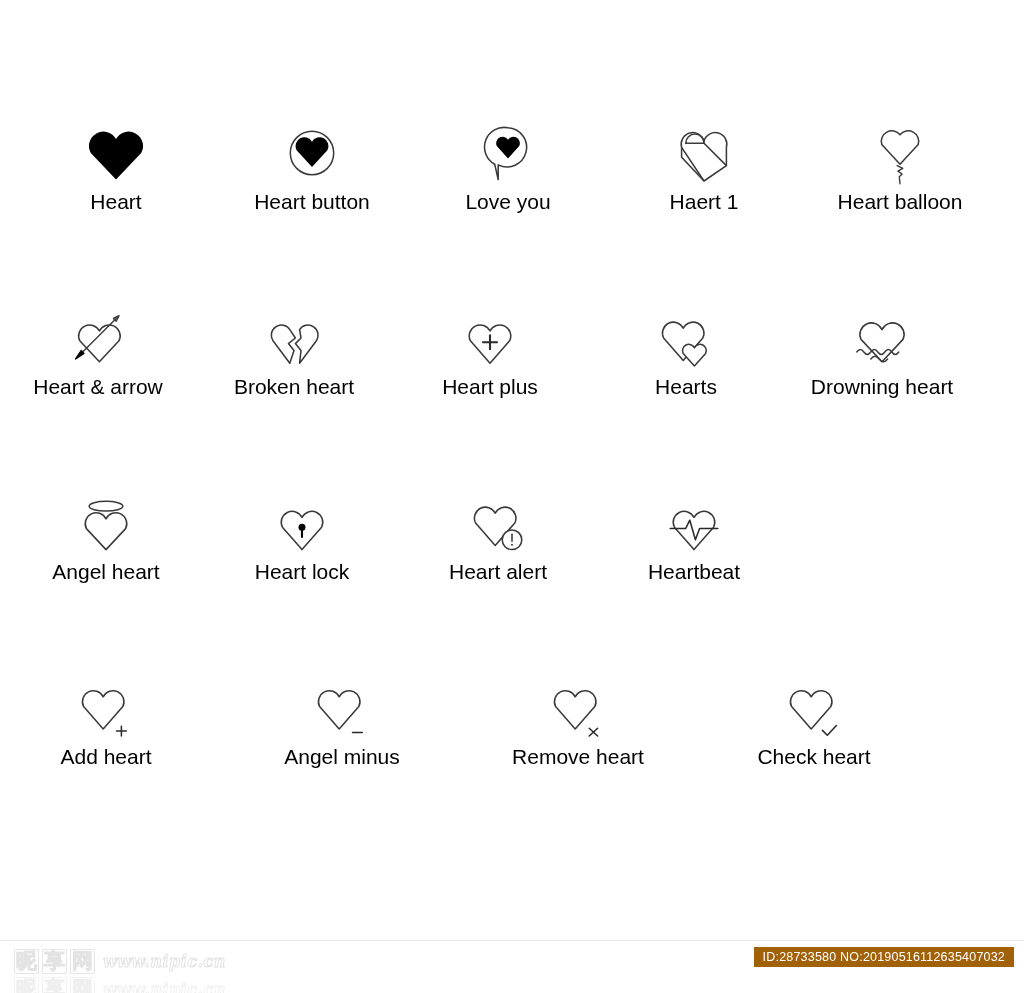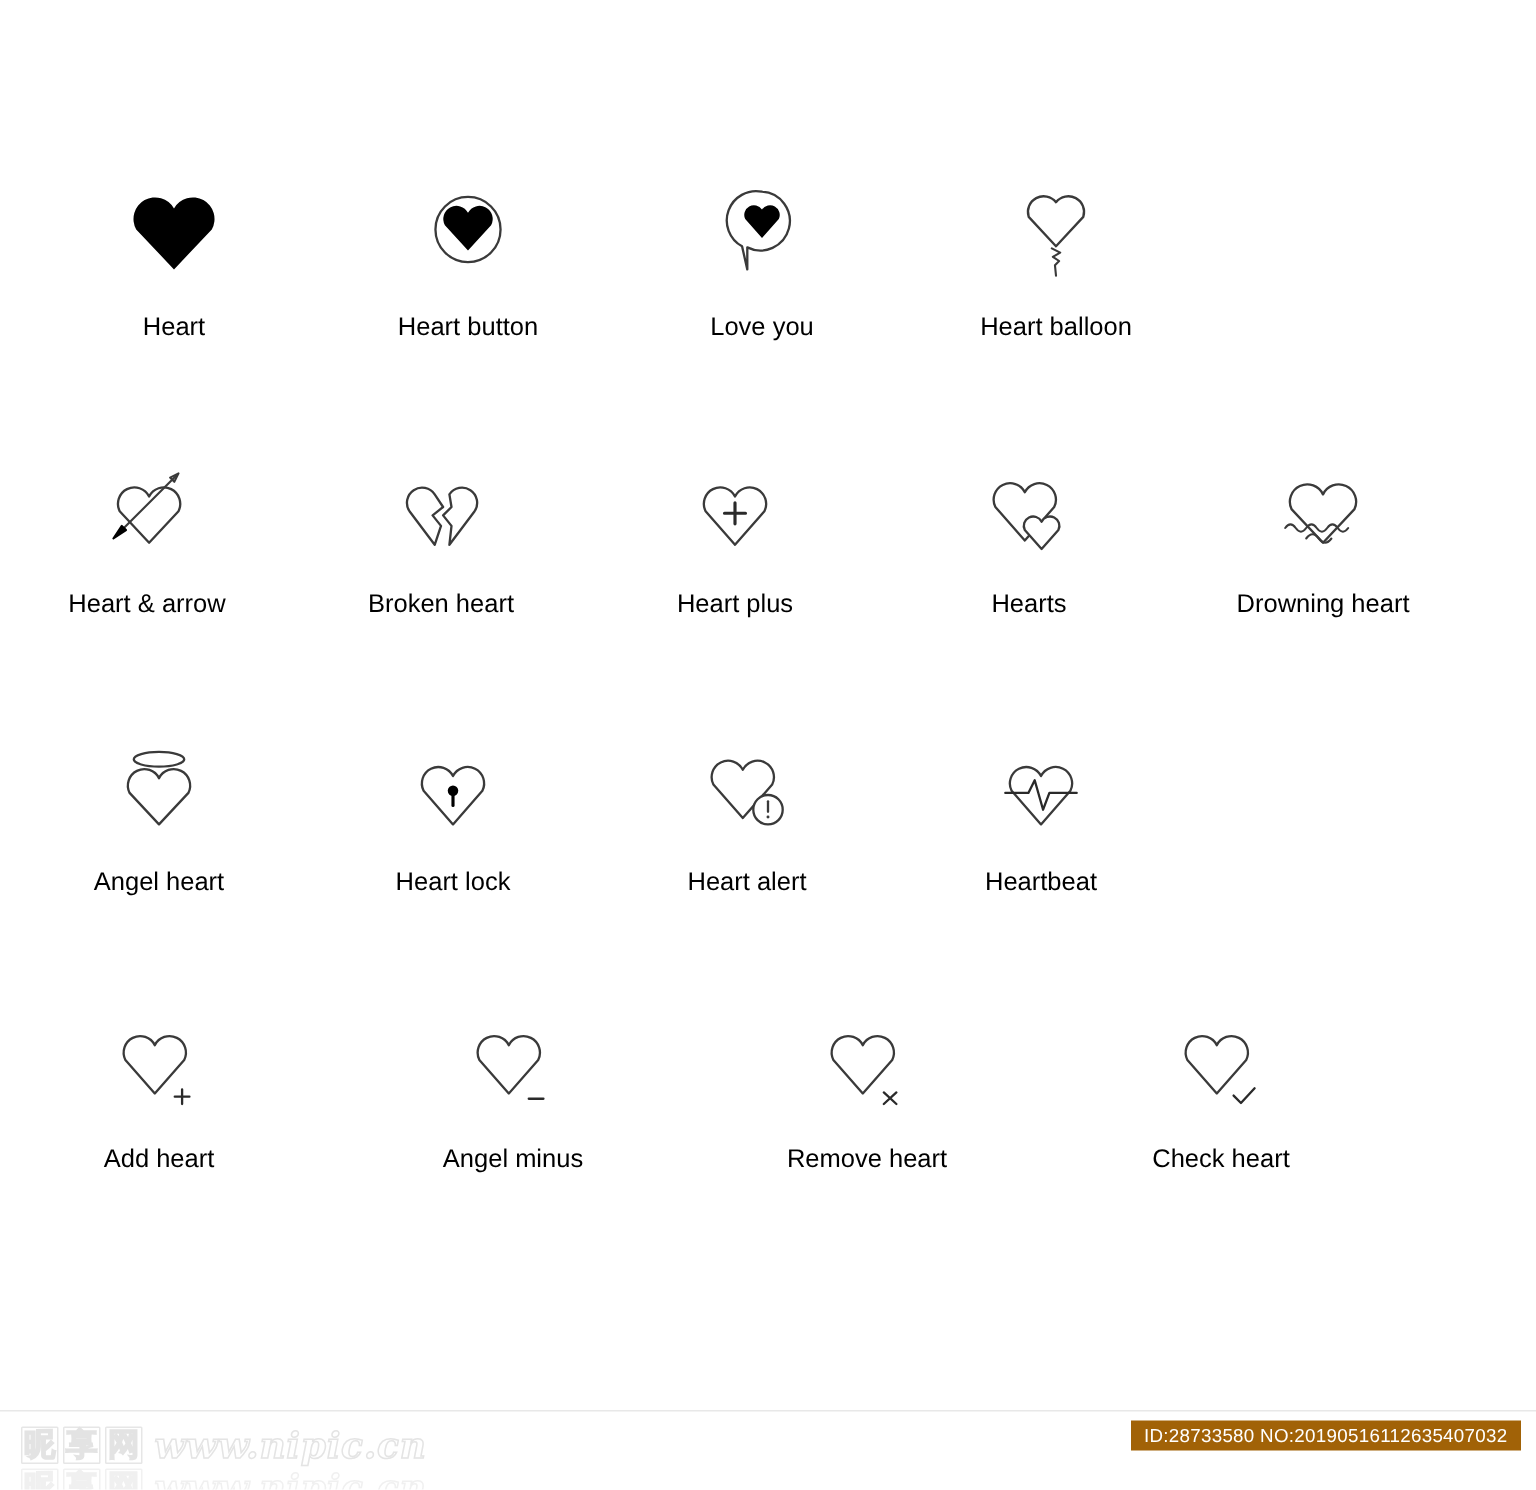--- a/index.html
+++ b/index.html
@@ -41,22 +41,22 @@
   .row-4 { padding-left: 8px; gap: 40px; }
 
   .glyph {
     width: 76px;
     height: 70px;
     display: block;
   }
   .glyph svg { display: block; width: 100%; height: 100%; overflow: visible; }
 
   .caption {
-    margin-top: 18px;
-    font-size: 17px;
+    margin-top: 2px;
+    font-size: 21px;
     line-height: 24px;
     color: #000000;
     white-space: nowrap;
     text-align: center;
   }
 
   
   #footer {
     position: absolute;
     left: 0;
@@ -92,21 +92,21 @@
     -webkit-text-stroke: 1px #e3e3e3;
     text-shadow: 0 0 0 #f4f4f4;
     border: 1px solid #e6e6e6;
     padding: 0 1px;
     border-radius: 1px;
   }
   .wm-url {
     font-family: "DejaVu Serif", serif;
     font-style: italic;
     font-weight: 700;
-    font-size: 24px;
+    font-size: 16px;
     letter-spacing: 0.5px;
     color: transparent;
     -webkit-text-stroke: 1px #e4e4e4;
   }
 
   #id-badge {
     position: absolute;
     right: 10px;
     top: 6px;
     background: #a16207;
@@ -148,20 +148,31 @@
     <div class="icon-cell">
       <span class="glyph">
         <svg viewBox="0 0 100 100">
           <path d="M50 14 A28 28 0 1 1 36 67 L36 88 L31 66 A28 28 0 0 1 50 14 Z" fill="none" stroke="#3a3a3a" stroke-width="2.2" stroke-linejoin="round"></path>
           <path d="M50 58 L34 40 A9.2 9.2 0 0 1 50 31 A9.2 9.2 0 0 1 66 40 Z" fill="#000"></path>
         </svg>
       </span>
       <span class="caption">Love you</span>
     </div>
 
+    <div class="icon-cell">
+      <span class="glyph">
+        <svg viewBox="0 0 100 100">
+          <path d="M50 36 L24 36 A13 13 0 0 1 50 36" fill="none" stroke="#3a3a3a" stroke-width="2.2"></path>
+          <path d="M18 42 A13 13 0 0 1 50 33 L50 36 L82 68 L50 90 Z" fill="none" stroke="#3a3a3a" stroke-width="2.2" stroke-linejoin="round"></path>
+          <path d="M50 33 A13 13 0 0 1 82 42 L82 68" fill="none" stroke="#3a3a3a" stroke-width="2.2"></path>
+          <path d="M18 42 L18 56 L50 90" fill="none" stroke="#3a3a3a" stroke-width="2.2" stroke-linejoin="round"></path>
+        </svg>
+      </span>
+      <span class="caption">Haert 1</span>
+    </div>
 
     <div class="icon-cell">
       <span class="glyph">
         <svg viewBox="0 0 100 100">
           <path d="M50 66 L24 38 A15 15 0 0 1 50 24 A15 15 0 0 1 76 38 Z" fill="none" stroke="#3a3a3a" stroke-width="2.2" stroke-linejoin="round"></path>
           <path d="M46 68 L54 72 L47 76 L53 80 L49 84 L50 94" fill="none" stroke="#3a3a3a" stroke-width="2" stroke-linejoin="round" stroke-linecap="round"></path>
         </svg>
       </span>
       <span class="caption">Heart balloon</span>
     </div>

